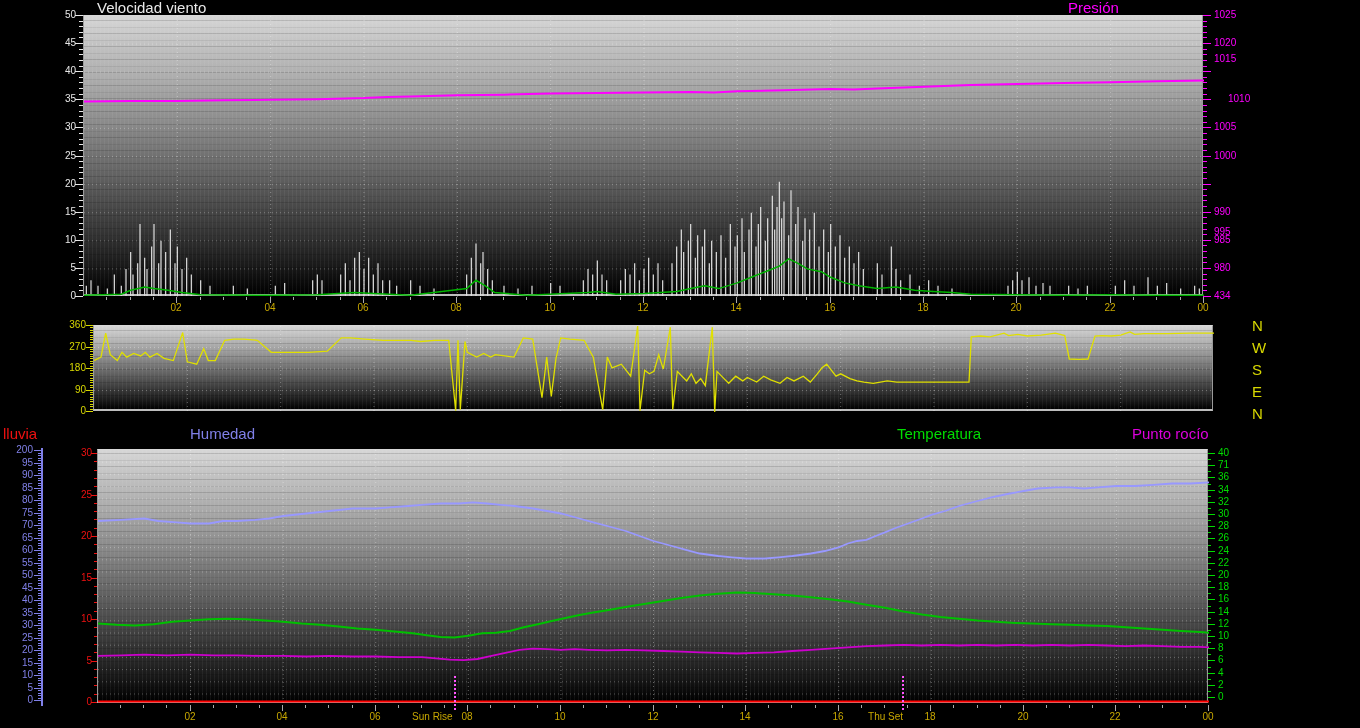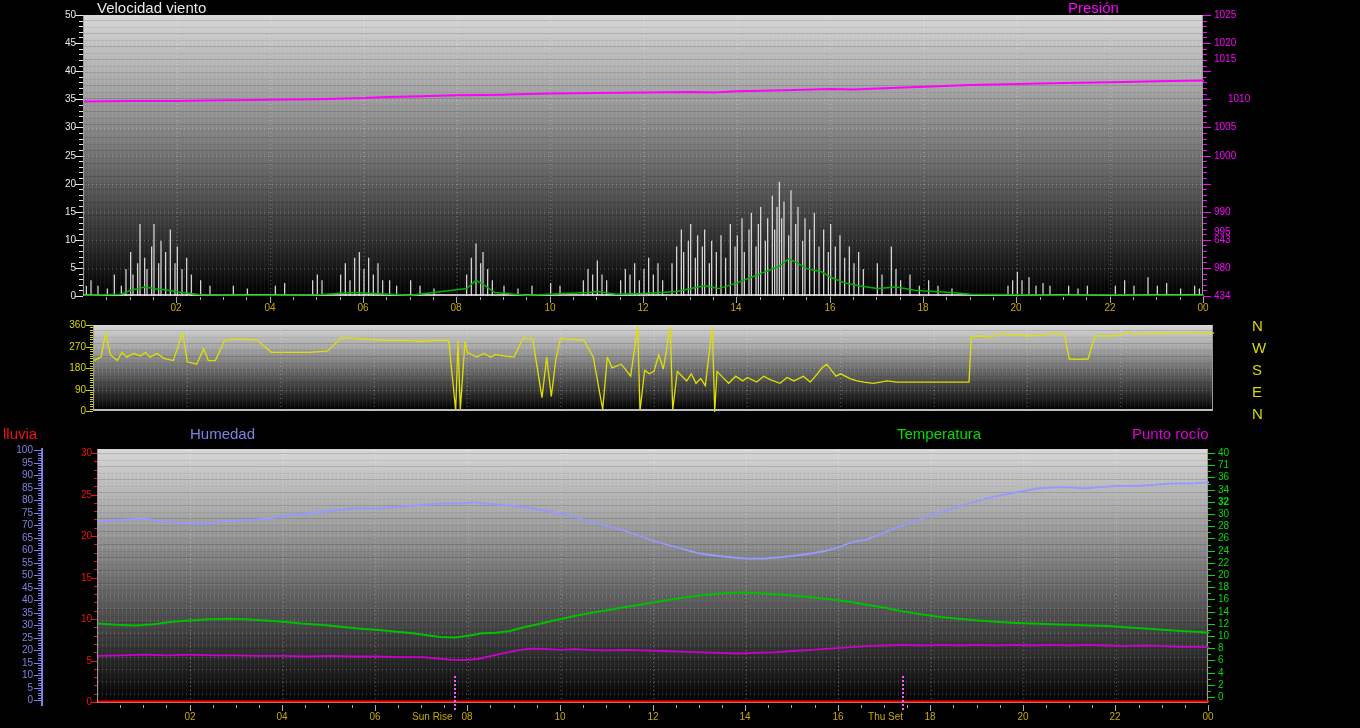--- a/index.html
+++ b/index.html
@@ -345,21 +345,21 @@
       <div class="tick" style="left: 1203px; top: 285px; width: 4px; height: 1px; background: rgb(255, 0, 255);"></div>
       <div class="tick" style="left: 1203px; top: 279px; width: 4px; height: 1px; background: rgb(255, 0, 255);"></div>
       <div class="tick" style="left: 1203px; top: 274px; width: 4px; height: 1px; background: rgb(255, 0, 255);"></div>
       <div class="tick" style="left: 1203px; top: 268px; width: 8px; height: 1px; background: rgb(255, 0, 255);"></div>
       <div class="ticklabel" style="left: 1214px; top: 263px; color: rgb(255, 0, 255); position: absolute;">980</div>
       <div class="tick" style="left: 1203px; top: 262px; width: 4px; height: 1px; background: rgb(255, 0, 255);"></div>
       <div class="tick" style="left: 1203px; top: 257px; width: 4px; height: 1px; background: rgb(255, 0, 255);"></div>
       <div class="tick" style="left: 1203px; top: 251px; width: 4px; height: 1px; background: rgb(255, 0, 255);"></div>
       <div class="tick" style="left: 1203px; top: 245px; width: 4px; height: 1px; background: rgb(255, 0, 255);"></div>
       <div class="tick" style="left: 1203px; top: 240px; width: 8px; height: 1px; background: rgb(255, 0, 255);"></div>
-      <div class="ticklabel" style="left: 1214px; top: 235px; color: rgb(255, 0, 255); position: absolute;">643</div>
+      <div class="ticklabel" style="left: 1214px; top: 235px; color: rgb(255, 0, 255); position: absolute;">985</div>
       <div class="tick" style="left: 1203px; top: 234px; width: 4px; height: 1px; background: rgb(255, 0, 255);"></div>
       <div class="tick" style="left: 1203px; top: 229px; width: 4px; height: 1px; background: rgb(255, 0, 255);"></div>
       <div class="tick" style="left: 1203px; top: 223px; width: 4px; height: 1px; background: rgb(255, 0, 255);"></div>
       <div class="tick" style="left: 1203px; top: 217px; width: 4px; height: 1px; background: rgb(255, 0, 255);"></div>
       <div class="tick" style="left: 1203px; top: 212px; width: 8px; height: 1px; background: rgb(255, 0, 255);"></div>
       <div class="ticklabel" style="left: 1214px; top: 207px; color: rgb(255, 0, 255); position: absolute;">990</div>
       <div class="tick" style="left: 1203px; top: 206px; width: 4px; height: 1px; background: rgb(255, 0, 255);"></div>
       <div class="tick" style="left: 1203px; top: 200px; width: 4px; height: 1px; background: rgb(255, 0, 255);"></div>
       <div class="tick" style="left: 1203px; top: 195px; width: 4px; height: 1px; background: rgb(255, 0, 255);"></div>
       <div class="tick" style="left: 1203px; top: 189px; width: 4px; height: 1px; background: rgb(255, 0, 255);"></div>
@@ -557,21 +557,21 @@
       <div class="tick" style="left: 38px; top: 470px; width: 3px; height: 1px; background: rgb(128, 128, 232);"></div>
       <div class="tick" style="left: 38px; top: 468px; width: 3px; height: 1px; background: rgb(128, 128, 232);"></div>
       <div class="tick" style="left: 38px; top: 465px; width: 3px; height: 1px; background: rgb(128, 128, 232);"></div>
       <div class="tick" style="left: 34px; top: 463px; width: 7px; height: 1px; background: rgb(128, 128, 232);"></div>
       <div class="ticklabel" style="right: 1327px; top: 458px; text-align: right; color: rgb(128, 128, 232); position: absolute;">95</div>
       <div class="tick" style="left: 38px; top: 460px; width: 3px; height: 1px; background: rgb(128, 128, 232);"></div>
       <div class="tick" style="left: 38px; top: 458px; width: 3px; height: 1px; background: rgb(128, 128, 232);"></div>
       <div class="tick" style="left: 38px; top: 455px; width: 3px; height: 1px; background: rgb(128, 128, 232);"></div>
       <div class="tick" style="left: 38px; top: 453px; width: 3px; height: 1px; background: rgb(128, 128, 232);"></div>
       <div class="tick" style="left: 34px; top: 450px; width: 7px; height: 1px; background: rgb(128, 128, 232);"></div>
-      <div class="ticklabel" style="right: 1327px; top: 445px; text-align: right; color: rgb(128, 128, 232); position: absolute;">100</div>
+      <div class="ticklabel" style="right: 1327px; top: 445px; text-align: right; color: rgb(128, 128, 232); position: absolute;">200</div>
       <div class="vline" style="left: 41px; top: 448px; width: 2px; height: 258px; background: rgb(128, 128, 232);"></div>
       <div class="tick" style="left: 91px; top: 702px; width: 6px; height: 1px; background: rgb(238, 17, 17);"></div>
       <div class="ticklabel" style="right: 1268px; top: 697px; text-align: right; color: rgb(238, 17, 17); position: absolute;">0</div>
       <div class="tick" style="left: 94px; top: 694px; width: 3px; height: 1px; background: rgb(238, 17, 17);"></div>
       <div class="tick" style="left: 94px; top: 685px; width: 3px; height: 1px; background: rgb(238, 17, 17);"></div>
       <div class="tick" style="left: 94px; top: 677px; width: 3px; height: 1px; background: rgb(238, 17, 17);"></div>
       <div class="tick" style="left: 94px; top: 669px; width: 3px; height: 1px; background: rgb(238, 17, 17);"></div>
       <div class="tick" style="left: 91px; top: 661px; width: 6px; height: 1px; background: rgb(238, 17, 17);"></div>
       <div class="ticklabel" style="right: 1268px; top: 656px; text-align: right; color: rgb(238, 17, 17); position: absolute;">5</div>
       <div class="tick" style="left: 94px; top: 652px; width: 3px; height: 1px; background: rgb(238, 17, 17);"></div>
@@ -646,21 +646,21 @@
       <div class="tick" style="left: 1208px; top: 538px; width: 7px; height: 1px; background: rgb(0, 221, 0);"></div>
       <div class="ticklabel" style="left: 1218px; top: 533px; color: rgb(0, 221, 0); position: absolute;">26</div>
       <div class="tick" style="left: 1208px; top: 532px; width: 3px; height: 1px; background: rgb(0, 221, 0);"></div>
       <div class="tick" style="left: 1208px; top: 526px; width: 7px; height: 1px; background: rgb(0, 221, 0);"></div>
       <div class="ticklabel" style="left: 1218px; top: 521px; color: rgb(0, 221, 0); position: absolute;">28</div>
       <div class="tick" style="left: 1208px; top: 520px; width: 3px; height: 1px; background: rgb(0, 221, 0);"></div>
       <div class="tick" style="left: 1208px; top: 514px; width: 7px; height: 1px; background: rgb(0, 221, 0);"></div>
       <div class="ticklabel" style="left: 1218px; top: 509px; color: rgb(0, 221, 0); position: absolute;">30</div>
       <div class="tick" style="left: 1208px; top: 508px; width: 3px; height: 1px; background: rgb(0, 221, 0);"></div>
       <div class="tick" style="left: 1208px; top: 502px; width: 7px; height: 1px; background: rgb(0, 221, 0);"></div>
-      <div class="ticklabel" style="left: 1218px; top: 497px; color: rgb(0, 221, 0); position: absolute; font-weight: bold;">32</div>
+      <div class="ticklabel" style="left: 1218px; top: 497px; color: rgb(0, 221, 0); position: absolute;">32</div>
       <div class="tick" style="left: 1208px; top: 496px; width: 3px; height: 1px; background: rgb(0, 221, 0);"></div>
       <div class="tick" style="left: 1208px; top: 490px; width: 7px; height: 1px; background: rgb(0, 221, 0);"></div>
       <div class="ticklabel" style="left: 1218px; top: 485px; color: rgb(0, 221, 0); position: absolute;">34</div>
       <div class="tick" style="left: 1208px; top: 484px; width: 3px; height: 1px; background: rgb(0, 221, 0);"></div>
       <div class="tick" style="left: 1208px; top: 477px; width: 7px; height: 1px; background: rgb(0, 221, 0);"></div>
       <div class="ticklabel" style="left: 1218px; top: 472px; color: rgb(0, 221, 0); position: absolute;">36</div>
       <div class="tick" style="left: 1208px; top: 471px; width: 3px; height: 1px; background: rgb(0, 221, 0);"></div>
       <div class="tick" style="left: 1208px; top: 465px; width: 7px; height: 1px; background: rgb(0, 221, 0);"></div>
       <div class="ticklabel" style="left: 1218px; top: 460px; color: rgb(0, 221, 0); position: absolute;">71</div>
       <div class="tick" style="left: 1208px; top: 459px; width: 3px; height: 1px; background: rgb(0, 221, 0);"></div>

